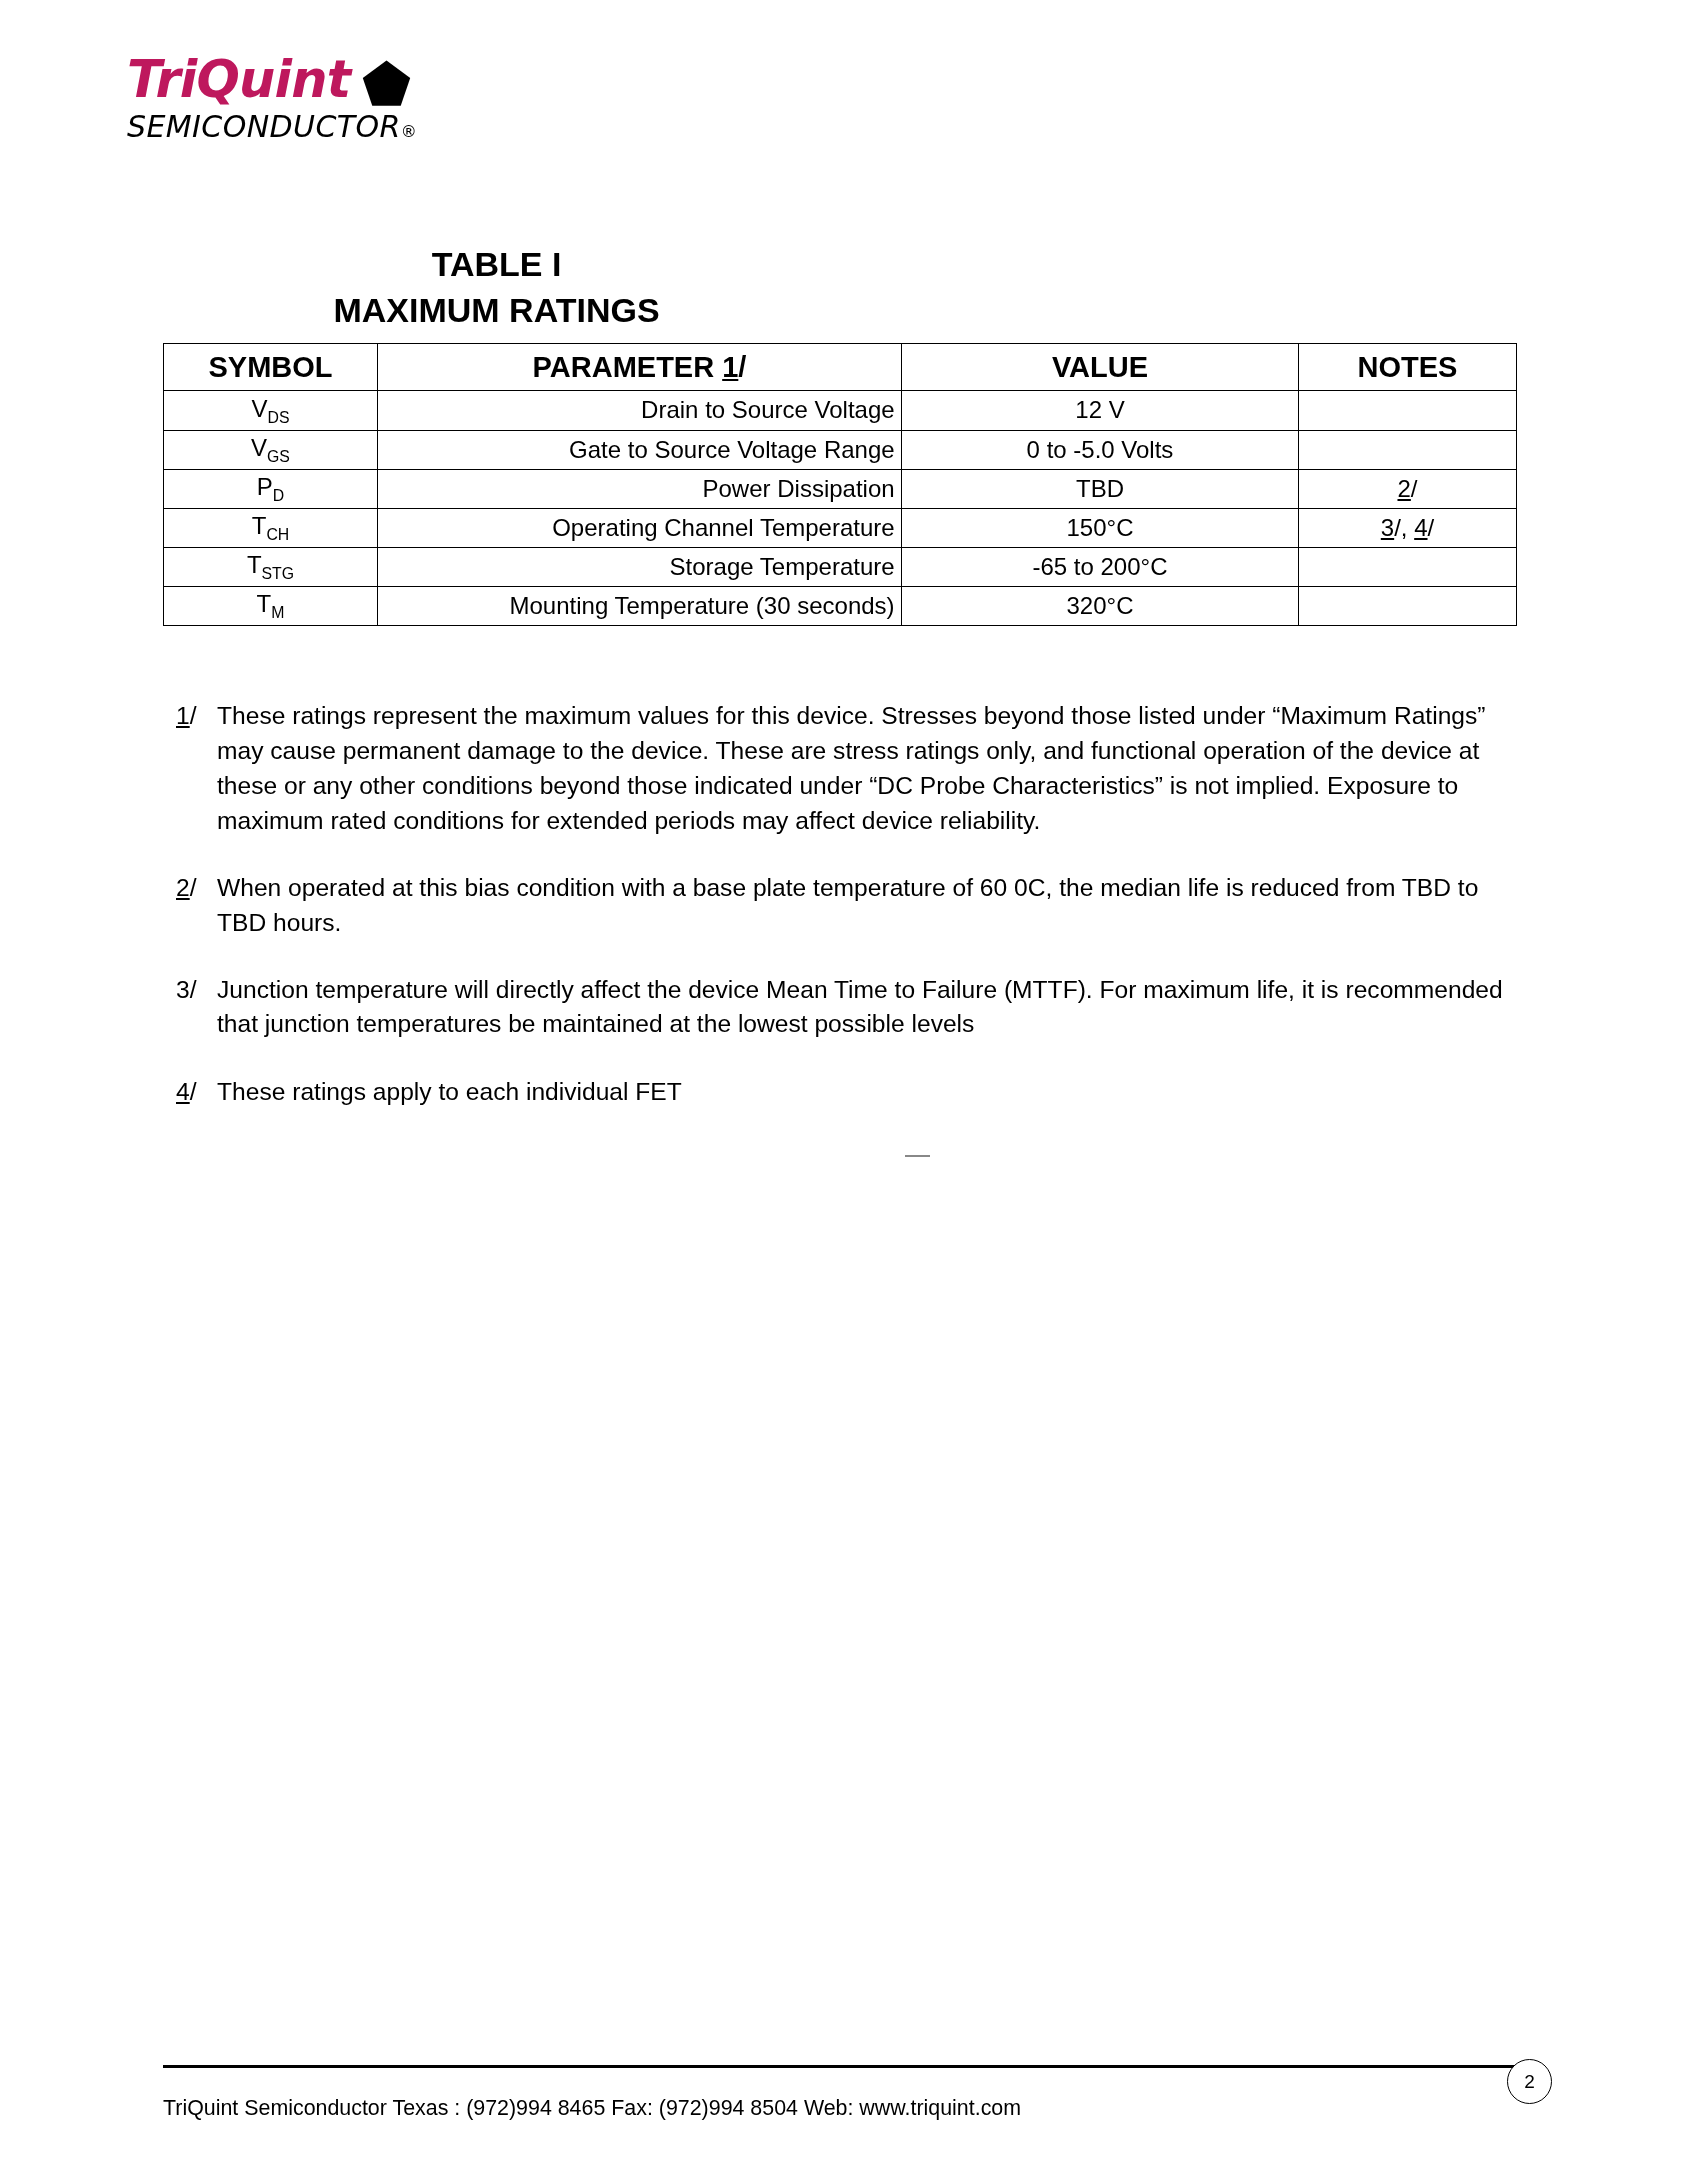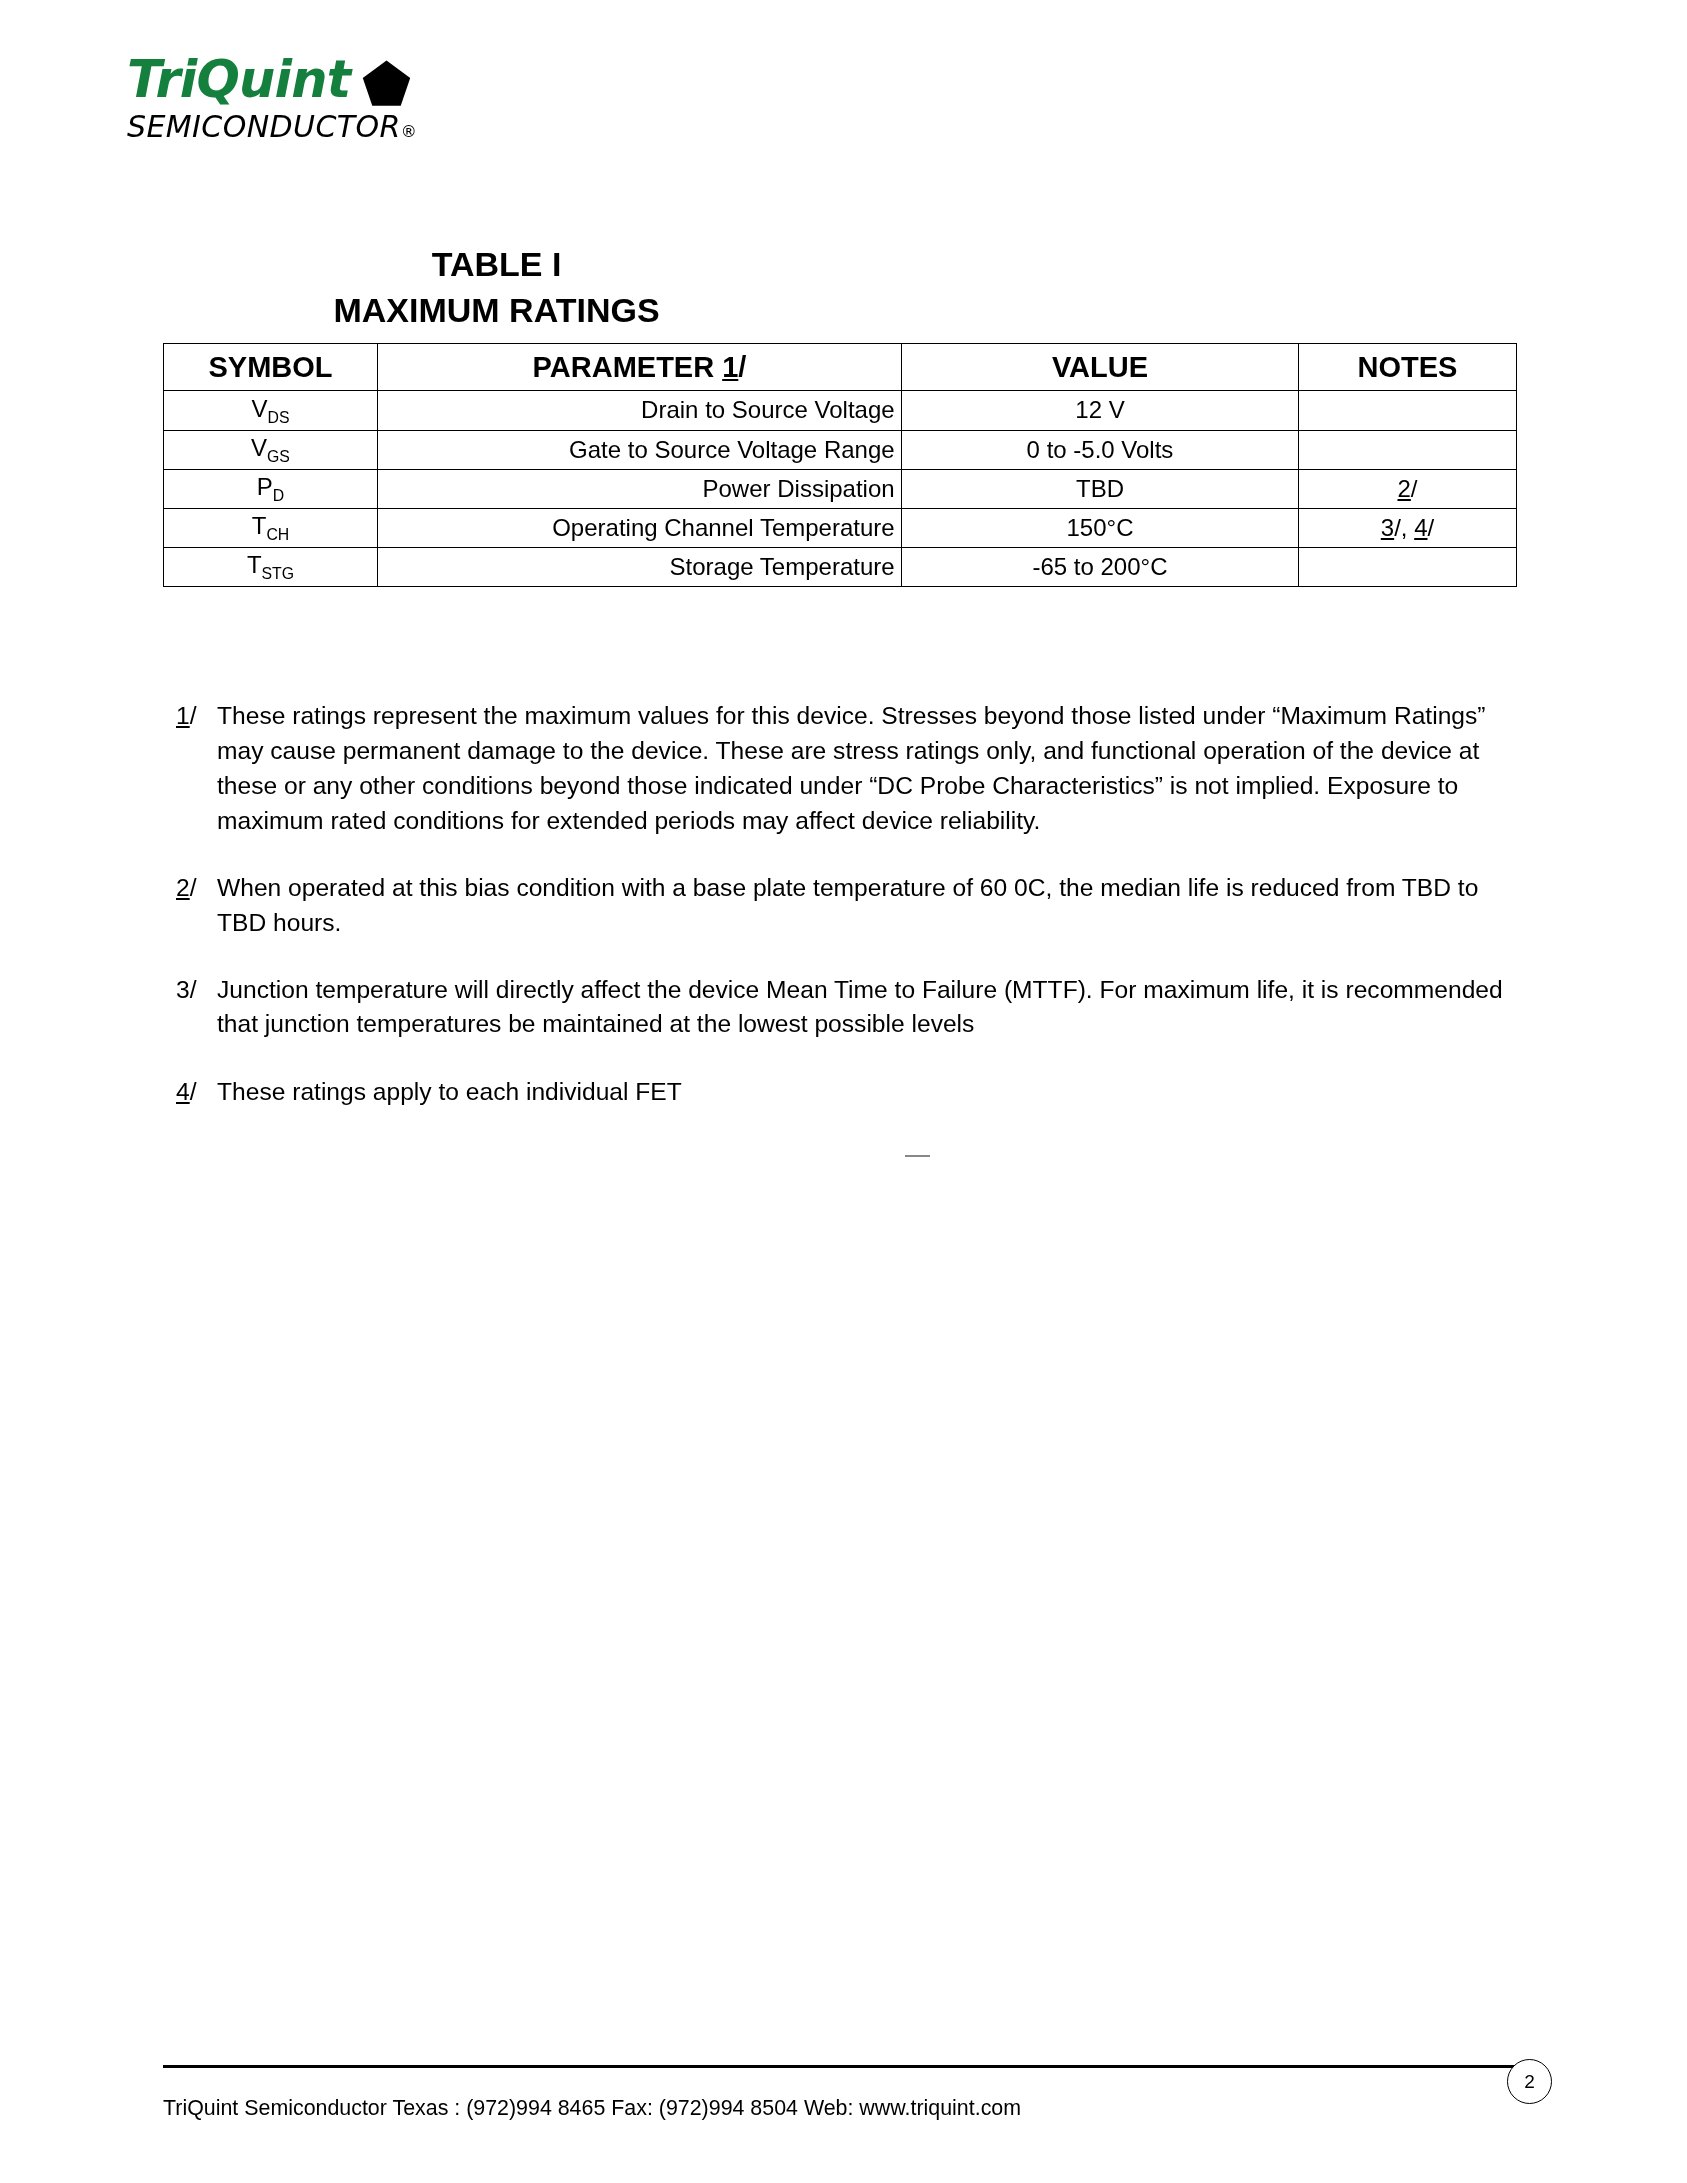--- a/index.html
+++ b/index.html
@@ -41,21 +41,21 @@
     display: flex;
     align-items: flex-start;
   }
   .logo-triquint {
     font-family: "DejaVu Sans", sans-serif;
     font-weight: bold;
     font-style: italic;
     font-size: 51px;
     letter-spacing: -0.8px;
     line-height: 1;
-    color: #15803d;
+    color: #be185d;
   }
   .logo-mark {
     margin-left: 11px;
     margin-top: 4.8px;
   }
   .logo-semiconductor {
     font-family: "DejaVu Sans", sans-serif;
     font-style: italic;
     font-size: 30px;
     letter-spacing: 0.4px;
@@ -279,20 +279,26 @@
         <td class="cell-param">Operating Channel Temperature</td>
         <td class="cell-value">150°C</td>
         <td class="cell-notes"><span class="u">3</span>/, <span class="u">4</span>/</td>
       </tr>
       <tr>
         <td class="cell-symbol"><span>T</span><sub>STG</sub></td>
         <td class="cell-param">Storage Temperature</td>
         <td class="cell-value">-65 to 200°C</td>
         <td class="cell-notes"></td>
       </tr>
+      <tr>
+        <td class="cell-symbol"><span>T</span><sub>M</sub></td>
+        <td class="cell-param">Mounting Temperature (30 seconds)</td>
+        <td class="cell-value">320°C</td>
+        <td class="cell-notes"></td>
+      </tr>
     </tbody>
   </table>
 
   <div class="notes">
 
     <div class="note">
       <div class="note-num"><span class="u">1</span>/</div>
       <div class="note-body">These ratings represent the maximum values for this device.  Stresses beyond those listed under “Maximum Ratings” may cause permanent damage to the device.  These are stress ratings only, and functional operation of the device at these or any other conditions beyond those indicated under “DC Probe Characteristics” is not implied.  Exposure to maximum rated conditions for extended periods may affect device reliability.</div>
     </div>
 

